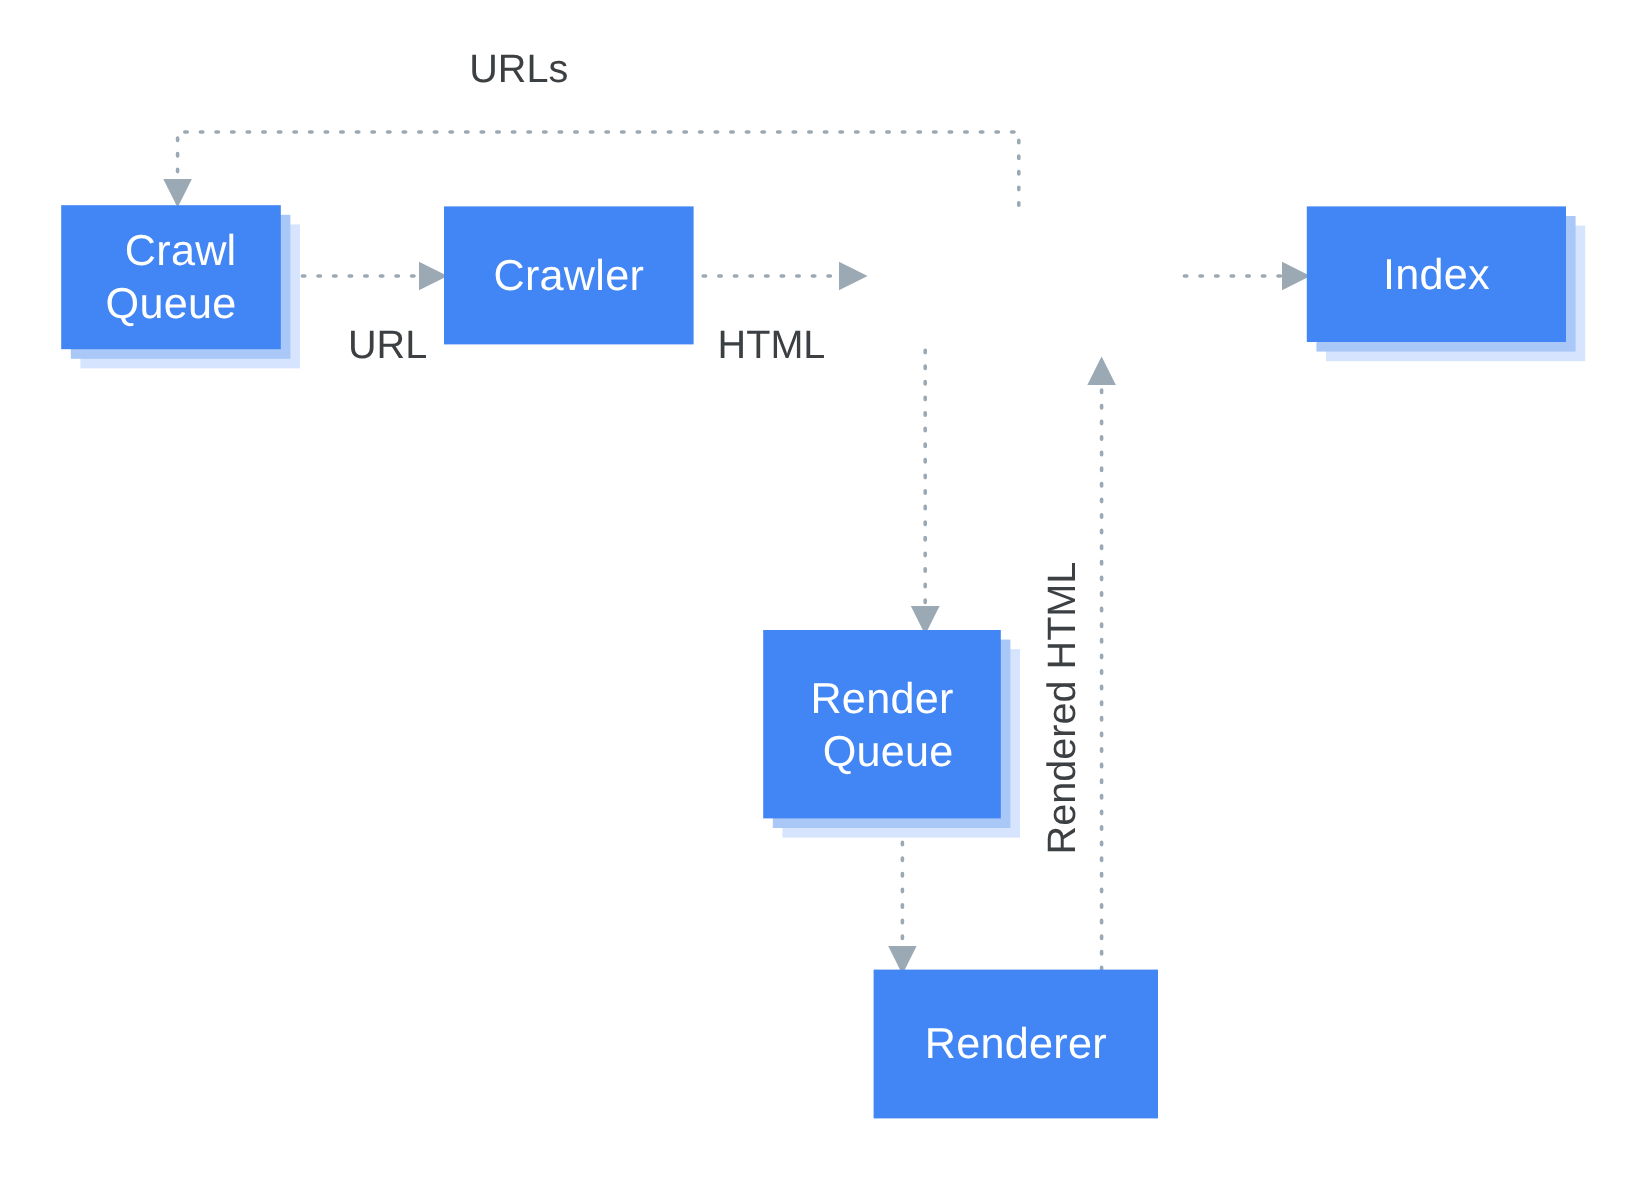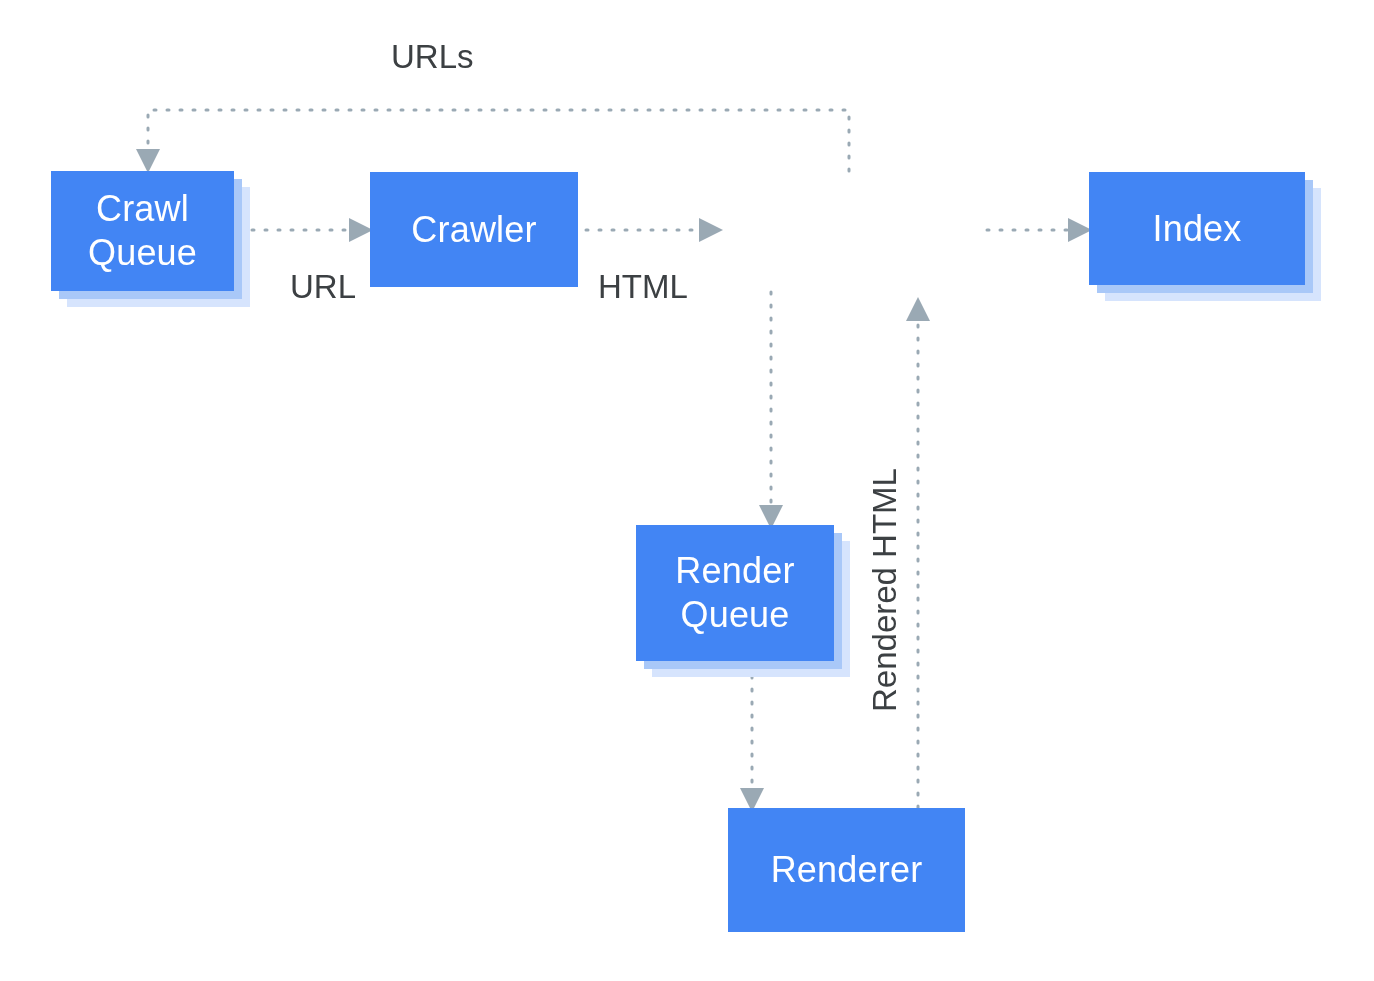--- a/index.html
+++ b/index.html
@@ -37,21 +37,21 @@
   }
   .node .shadow1 {
     background: #a9c8f8;
     transform: translate(8px, 8px);
   }
   .node .face {
     background: #4285f4;
     display: flex;
     align-items: center;
     justify-content: center;
-    text-align: center;
+    text-align: right;
   }
   .node .label {
     color: #ffffff;
     font-size: 36px;
     line-height: 1.22;
     letter-spacing: 0.2px;
     white-space: pre-line;
     font-weight: 400;
   }
 
@@ -136,21 +136,21 @@
 
 
   <div class="node" style="left:1089px; top:172px; width:216px; height:113px;">
     <div class="shadow2"></div>
     <div class="shadow1"></div>
     <div class="face">
       <span class="label">Index</span>
     </div>
   </div>
 
-  <div class="node" style="left:636px; top:525px; width:198px; height:136px;">
+  <div class="node" style="left:636px; top:525px; width:198px; height:157px;">
     <div class="shadow2"></div>
     <div class="shadow1"></div>
     <div class="face">
       <span class="label">Render
 Queue</span>
     </div>
   </div>
 
   <div class="node no-shadow" style="left:728px; top:808px; width:237px; height:124px;padding-left:16px;">
 

